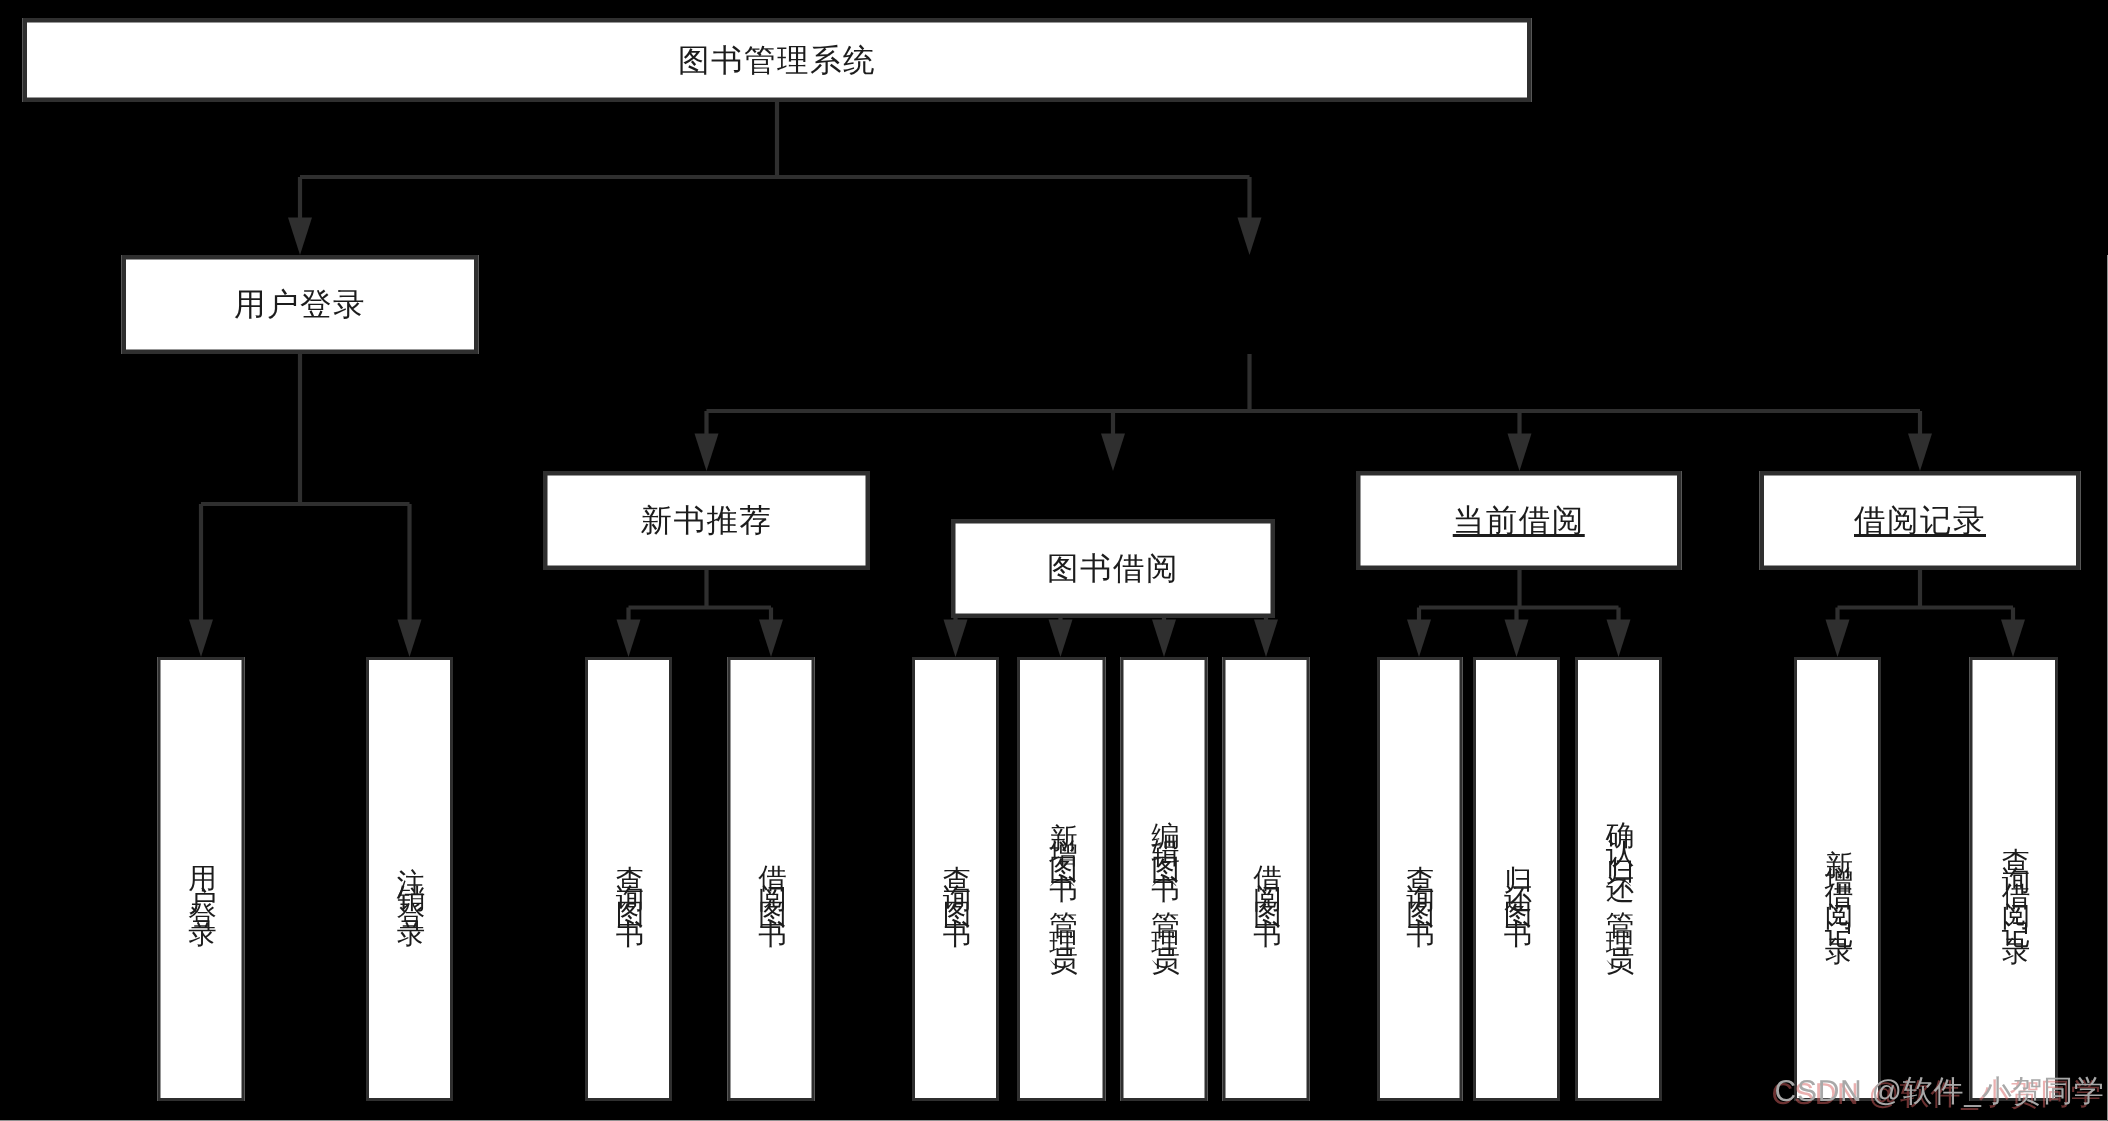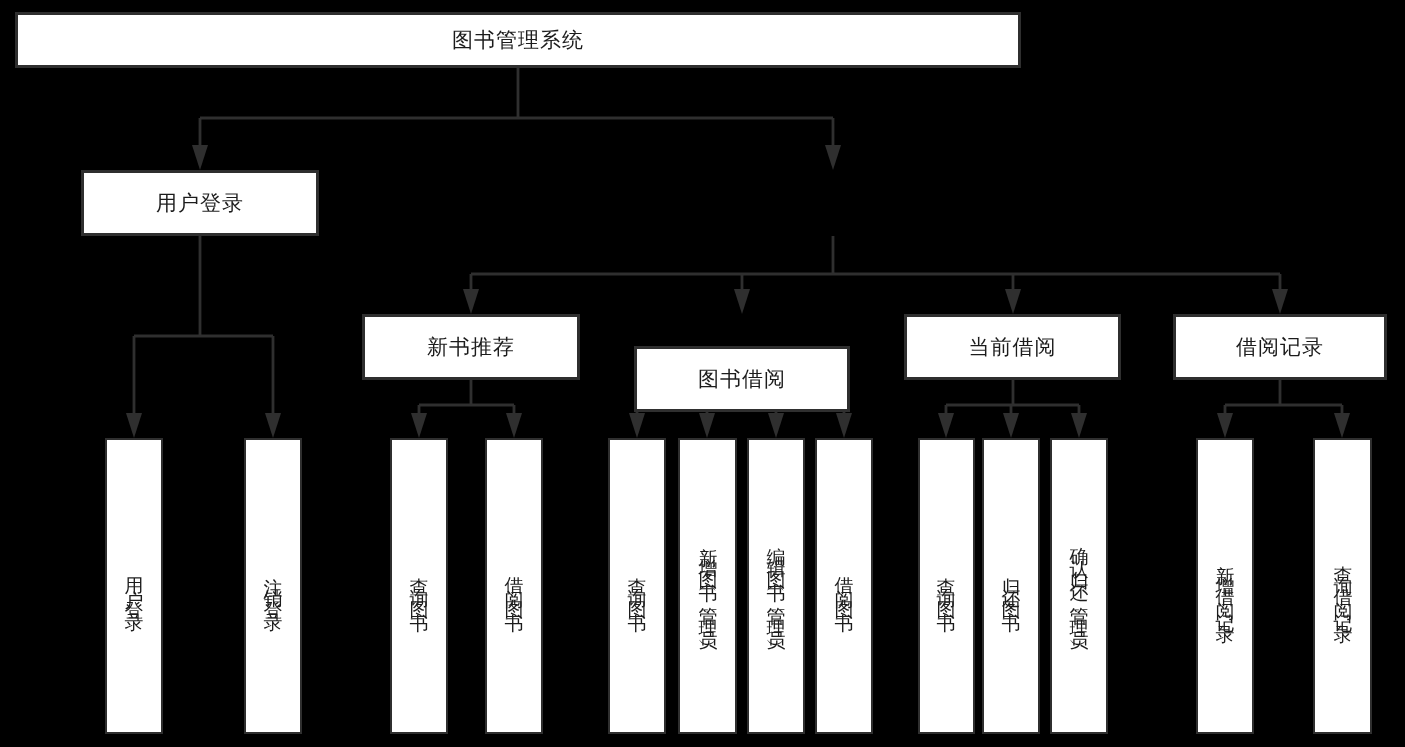--- a/index.html
+++ b/index.html
@@ -108,24 +108,24 @@
   <div class="node hnode" style="left:81px; top:170px; width:238px; height:66px;">
     <span>用户登录</span>
   </div>
 
   <div class="node hnode" style="left:362px; top:314px; width:218px; height:66px;align-items:center;">
     <span>新书推荐</span>
   </div>
   <div class="node hnode" style="left:634px; top:314px; width:216px; height:66px;margin-top:32px;">
     <span>图书借阅</span>
   </div>
-  <div class="node hnode" style="left:904px; top:314px; width:217px; height:66px;">
+  <div class="node hnode" style="left:904px; top:314px; width:217px; height:66px;text-decoration:underline;">
     <span>当前借阅</span>
   </div>
-  <div class="node hnode" style="left:1173px; top:314px; width:214px; height:66px;">
+  <div class="node hnode" style="left:1173px; top:314px; width:214px; height:66px;text-decoration:underline;">
     <span>借阅记录</span>
   </div>
 
   <div class="node vnode" style="left:105px;">用户登录</div>
   <div class="node vnode" style="left:244px;">注销登录</div>
 
   <div class="node vnode" style="left:390px;">查询图书</div>
   <div class="node vnode" style="left:485px;">借阅图书</div>
 
   <div class="node vnode" style="left:608px;">查询图书</div>
@@ -133,14 +133,15 @@
   <div class="node vnode" style="left:747px;">编辑图书（管理员）</div>
   <div class="node vnode" style="left:815px;">借阅图书</div>
 
   <div class="node vnode" style="left:918px; width:57px;">查询图书</div>
   <div class="node vnode" style="left:982px;">归还图书</div>
   <div class="node vnode" style="left:1050px;">确认归还（管理员）</div>
 
   <div class="node vnode" style="left:1196px;">新增借阅记录</div>
   <div class="node vnode" style="left:1313px; width:59px;">查询借阅记录</div>
 
+  <div class="watermark">CSDN @软件_小贺同学</div>
 
 </div>
 
 </body></html>

